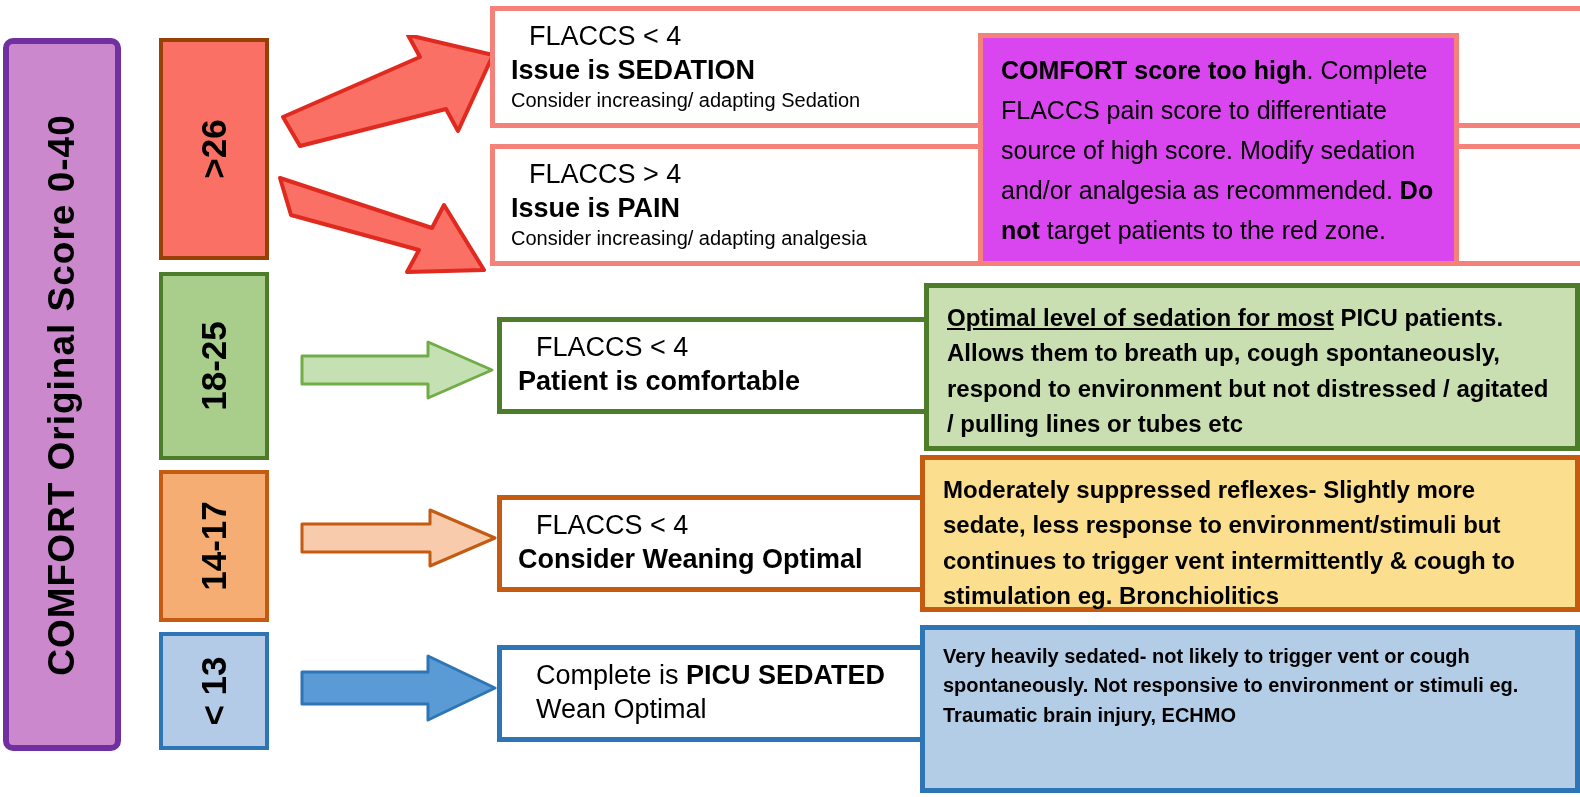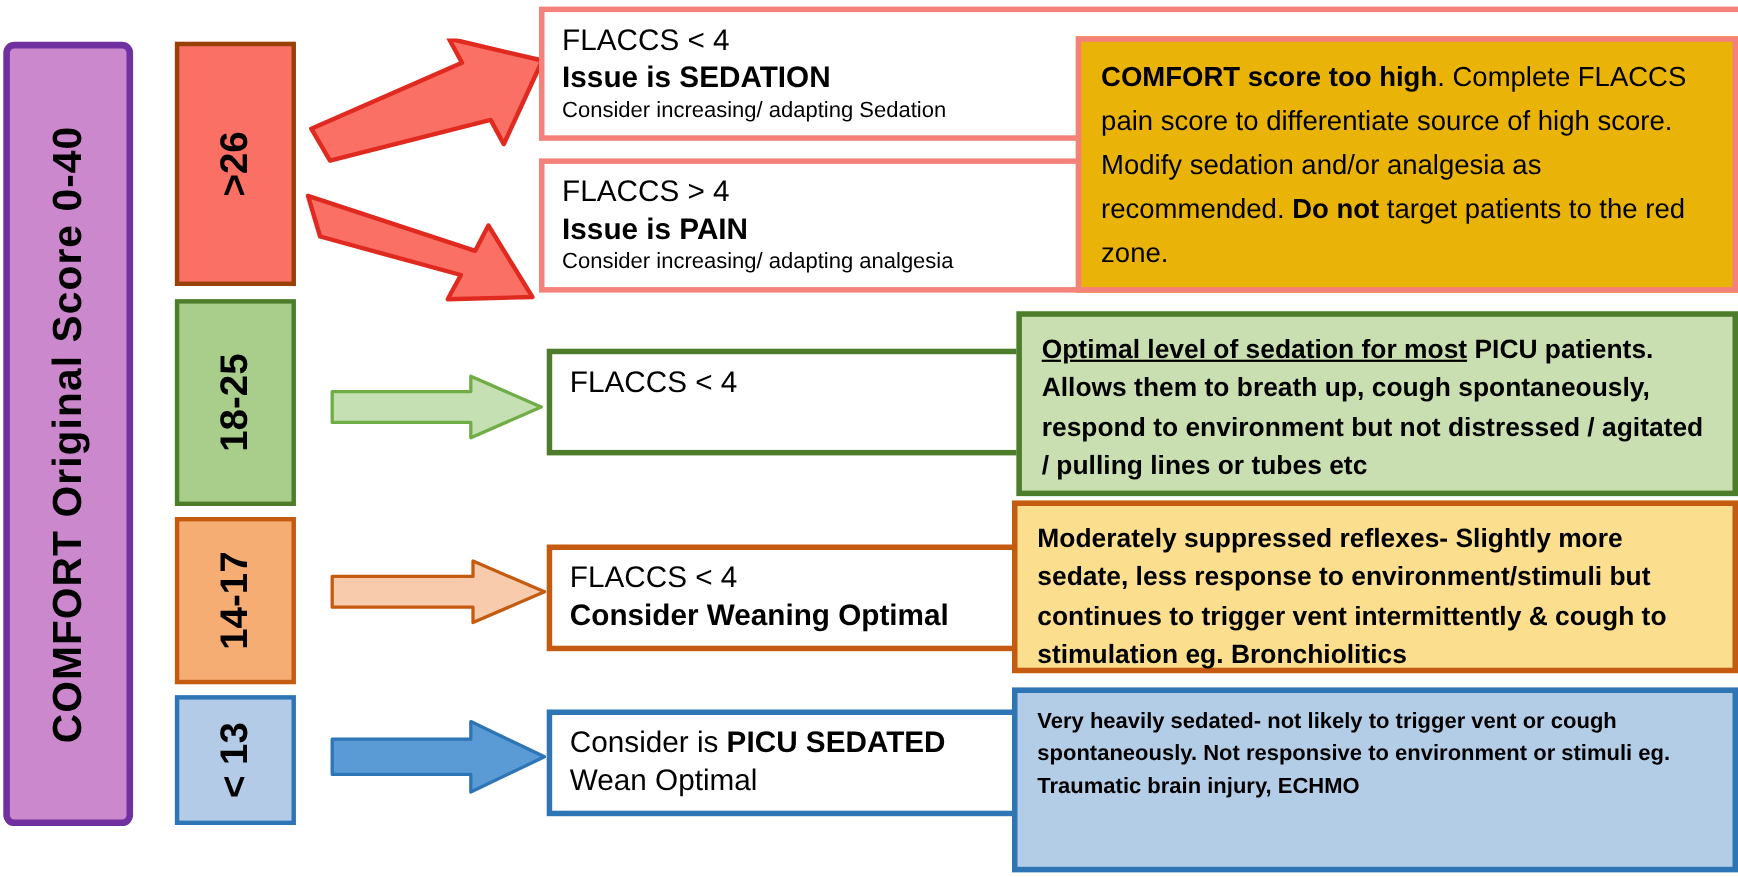--- a/index.html
+++ b/index.html
@@ -34,39 +34,39 @@
   #chip-orange{left:159px;top:470px;width:110px;height:152px;background:#f5ad73;border:4px solid #c55a11;}
   #chip-blue  {left:159px;top:632px;width:110px;height:118px;background:#b4cbe7;border:4px solid #2e75b6;}
 
   
   .arrow-svg{position:absolute;}
 
   
   .white-box{
     background:#ffffff;padding:8px 0 8px 16px;
   }
-  .wb-line1{font-size:27px;line-height:1.26;}
+  .wb-line1{font-size:27px;line-height:1.26;margin-left:18px;}
   .wb-line2{font-size:27px;line-height:1.26;font-weight:bold;}
   .wb-line3{font-size:20px;line-height:1.3;}
 
   #wb-sedation{left:490px;top:6px;  width:1095px;height:122px;border:5px solid #f4817a;z-index:4;}
   #wb-pain    {left:490px;top:144px;width:1095px;height:122px;border:5px solid #f4817a;z-index:4;}
   #wb-green   {left:497px;top:317px;width:445px;height:97px; border:5px solid #4d7d2a;z-index:4;}
   #wb-orange  {left:497px;top:495px;width:433px;height:97px; border:5px solid #c55a11;z-index:4;}
   #wb-blue    {left:497px;top:645px;width:430px;height:97px; border:5px solid #2e75b6;z-index:4;}
 
   #wb-blue .wb-line1{font-size:27px;}
 
   
   .desc-panel{z-index:6;padding:12px 16px 10px 18px;}
   .desc-panel p{margin:0;}
 
   #panel-red{
-    left:978px;top:33px;width:602px;height:233px;
-    background:#eab308;border:5px solid #f4817a;
+    left:978px;top:33px;width:481px;height:233px;
+    background:#d946ef;border:5px solid #f4817a;
     font-size:25px;line-height:1.6;
   }
   #panel-green{
     left:924px;top:283px;width:656px;height:168px;
     background:#cadfb1;border:5px solid #4d7d2a;
     font-size:24px;line-height:1.47;font-weight:bold;
   }
   #panel-orange{
     left:920px;top:455px;width:660px;height:157px;
     background:#fbdf8f;border:5px solid #c55a11;
@@ -127,29 +127,30 @@
 </div>
 
 <div class="abs white-box" id="wb-pain">
   <div class="wb-line1">FLACCS &gt; 4</div>
   <div class="wb-line2">Issue is PAIN</div>
   <div class="wb-line3">Consider increasing/ adapting analgesia</div>
 </div>
 
 <div class="abs white-box" id="wb-green">
   <div class="wb-line1">FLACCS &lt; 4</div>
+  <div class="wb-line2">Patient is comfortable</div>
 </div>
 
 <div class="abs white-box" id="wb-orange">
   <div class="wb-line1">FLACCS &lt; 4</div>
   <div class="wb-line2">Consider Weaning Optimal</div>
 </div>
 
 <div class="abs white-box" id="wb-blue">
-  <div class="wb-line1"><span>Consider is </span><span class="b">PICU SEDATED</span></div>
+  <div class="wb-line1"><span>Complete is </span><span class="b">PICU SEDATED</span></div>
   <div class="wb-line1">Wean Optimal</div>
 </div>
 
 <div class="abs desc-panel" id="panel-red">
   <p><span class="b">COMFORT score too high</span><span>. Complete FLACCS pain score to differentiate source of high score. Modify sedation and/or analgesia as recommended. </span><span class="b">Do not</span><span> target patients to the red zone.</span></p>
 </div>
 
 <div class="abs desc-panel" id="panel-green">
   <p><span class="u">Optimal level of sedation for most</span><span> PICU patients. Allows them to breath up, cough spontaneously, respond to environment but not distressed / agitated / pulling lines or tubes etc</span></p>
 </div>

